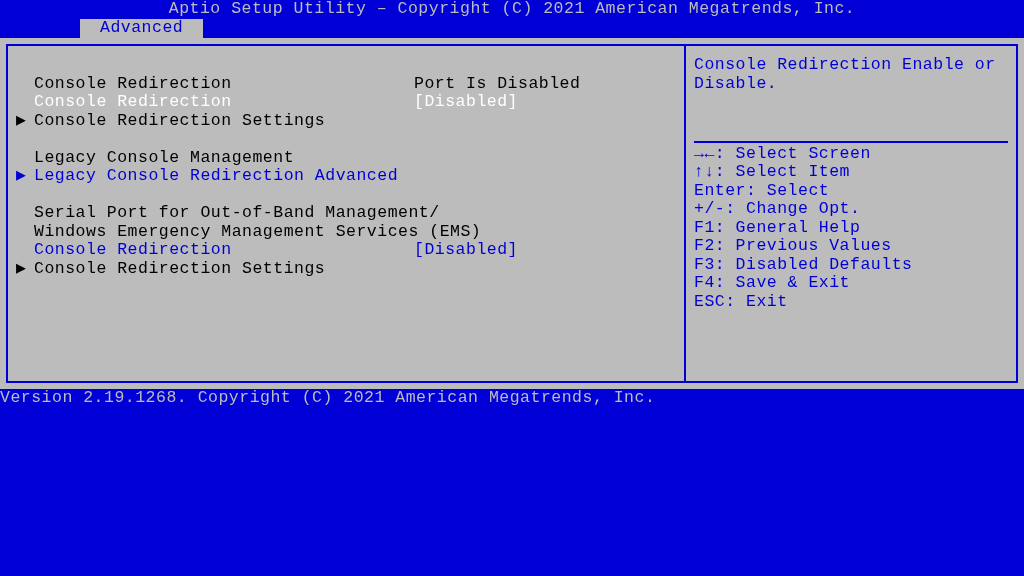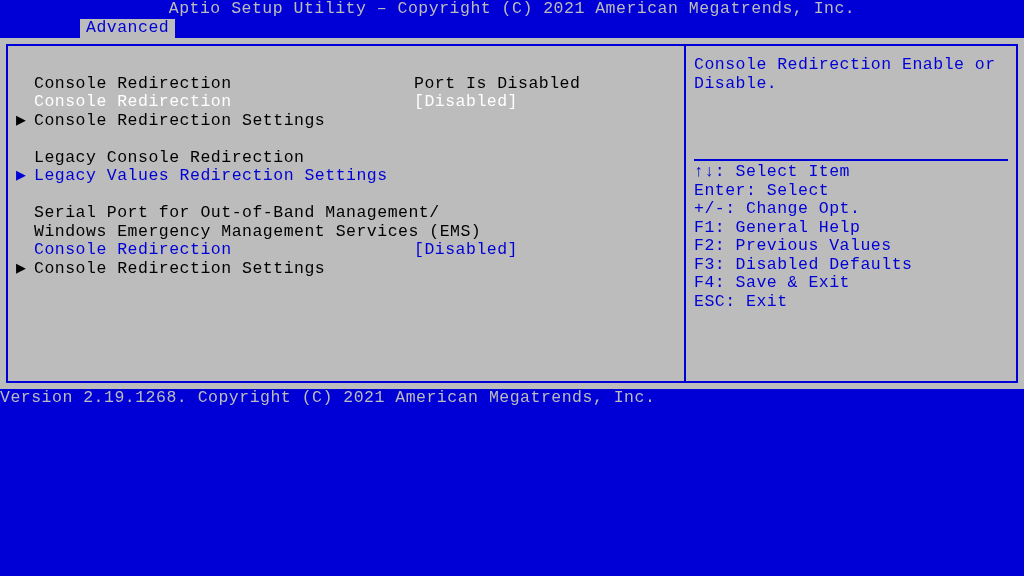--- a/index.html
+++ b/index.html
@@ -16,21 +16,21 @@
     height:19px; background:#0000d6; color:#bcbcbc;
     text-align:center;
   }
   .tabstrip {
     height:19px; background:#0000d6;
     position:relative;
   }
   .tab {
     position:absolute; left:80px; top:0;
     background:#bcbcbc; color:#0000d6;
-    padding:0 6px;
+    padding:0 20px;
     height:19px;
   }
   .workarea {
     flex:1; background:#bcbcbc;
     display:flex;
     padding:6px 6px 6px 6px;
   }
   .panel-left {
     flex:1;
     border:2px solid #0000d6;
@@ -107,26 +107,26 @@
         <span class="arrow-col tri">▶</span>
         <span class="label-col">Console Redirection Settings</span>
       </div>
 
       <div class="row">
         <span class="arrow-col"></span><span></span>
       </div>
 
       <div class="row black">
         <span class="arrow-col"></span>
-        <span class="label-col">Legacy Console Redirection</span>
+        <span class="label-col">Legacy Console Management</span>
       </div>
 
       <div class="row blue">
         <span class="arrow-col tri">▶</span>
-        <span class="label-col">Legacy Values Redirection Settings</span>
+        <span class="label-col">Legacy Console Redirection Advanced</span>
       </div>
 
       <div class="row">
         <span class="arrow-col"></span><span></span>
       </div>
 
       <div class="row black">
         <span class="arrow-col"></span>
         <span>Serial Port for Out-of-Band Management/</span>
       </div>
@@ -146,20 +146,21 @@
         <span class="label-col">Console Redirection Settings</span>
       </div>
 
     </div>
 
     <div class="panel-right">
       <div class="help-text">Console Redirection Enable or Disable.</div>
       <div class="help-spacer"></div>
       <div class="help-divider"></div>
       <div class="keys">
+        <div>→←: Select Screen</div>
         <div>↑↓: Select Item</div>
         <div>Enter: Select</div>
         <div>+/-: Change Opt.</div>
         <div>F1: General Help</div>
         <div>F2: Previous Values</div>
         <div>F3: Disabled Defaults</div>
         <div>F4: Save &amp; Exit</div>
         <div>ESC: Exit</div>
       </div>
       <div style="height:60px"></div>

